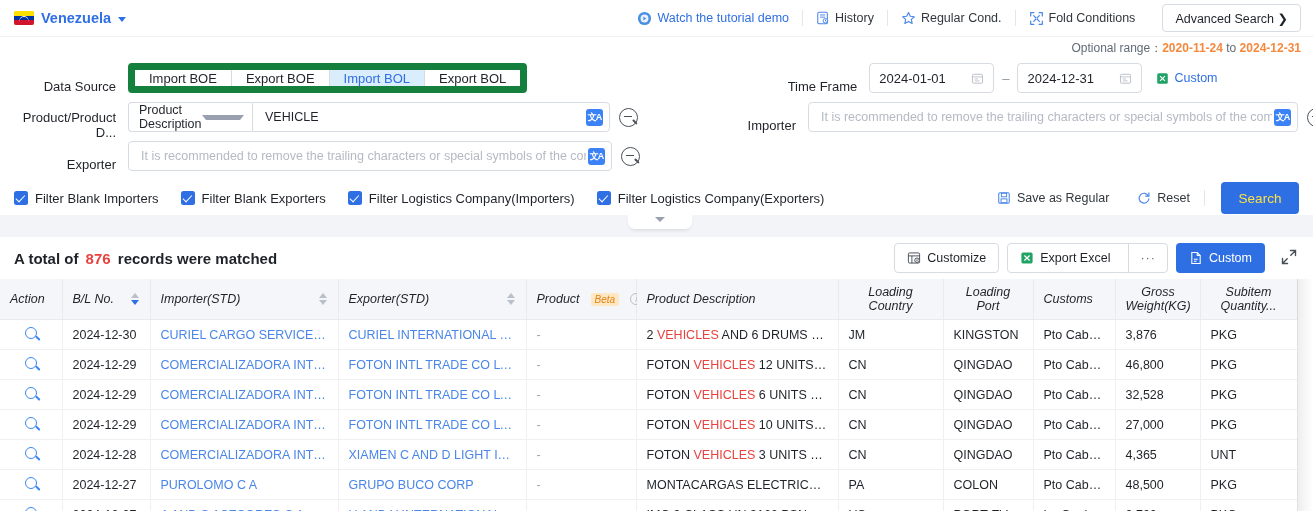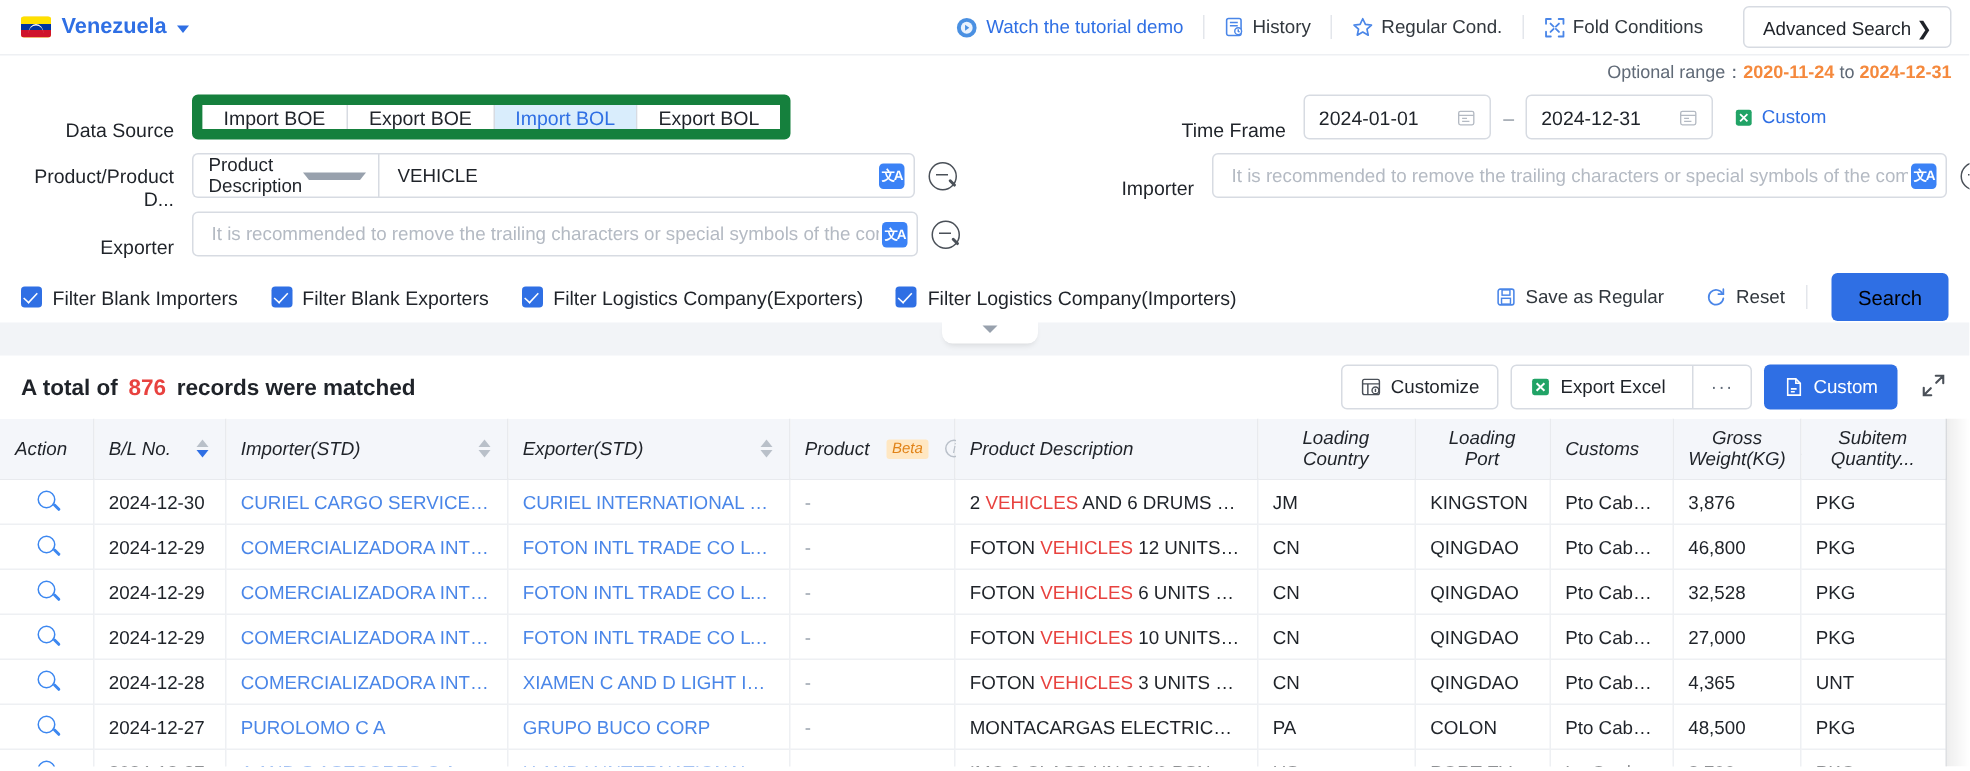--- a/index.html
+++ b/index.html
@@ -137,21 +137,21 @@
   .box {
     width:14px;height:14px;border-radius:2.5px;background:#2f6fe4;flex:none;position:relative;
   }
   .box:after{
     content:""; position:absolute; left:4px; top:1.5px; width:4px; height:7.5px;
     border:solid #fff; border-width:0 1.7px 1.7px 0; transform:rotate(43deg);
   }
   .panel-actions { margin-left:auto; display:flex; align-items:center; padding-right:14px; gap:0; }
   .plain-btn { display:flex; align-items:center; gap:6px; font-size:12.5px; color:#31373d; padding:0 14px; cursor:pointer; }
   .search-btn {
-    background:#2f6fe4; color:#000000; border-radius:4px; height:32px;
+    background:#2f6fe4; color:#fde047; border-radius:4px; height:32px;
     display:flex;align-items:center;justify-content:center; width:78px;
     font-size:13.5px; margin-left:16px; cursor:pointer;
   }
   .collapse-tab {
     position:absolute; left:628px; bottom:-14px; width:64px; height:16px;
     background:#fff; border-radius:0 0 7px 7px; display:flex;
     align-items:flex-start; justify-content:center; cursor:pointer;
     box-shadow:0 3px 4px -2px rgba(0,0,0,.12);
   }
   .collapse-tab .c {
@@ -379,25 +379,25 @@
       <div class="cb">
         <span class="box"></span>
         <span>Filter Blank Importers</span>
       </div>
       <div class="cb">
         <span class="box"></span>
         <span>Filter Blank Exporters</span>
       </div>
       <div class="cb">
         <span class="box"></span>
-        <span>Filter Logistics Company(Exporters)</span>
+        <span>Filter Logistics Company(Importers)</span>
       </div>
       <div class="cb">
         <span class="box"></span>
-        <span>Filter Logistics Company(Importers)</span>
+        <span>Filter Logistics Company(Exporters)</span>
       </div>
 
       <div class="panel-actions">
         <div class="plain-btn">
           <span class="ico">
             <svg width="14" height="14" viewBox="0 0 16 16">
                 <rect x="2" y="2" width="12" height="12" rx="1.6" fill="none" stroke="#4a86e8" stroke-width="1.2"></rect>
                 <rect x="5" y="2.6" width="6" height="4" fill="none" stroke="#4a86e8" stroke-width="1.1"></rect>
                 <rect x="4.6" y="9" width="6.8" height="4.4" fill="none" stroke="#4a86e8" stroke-width="1.1"></rect>
               </svg>

